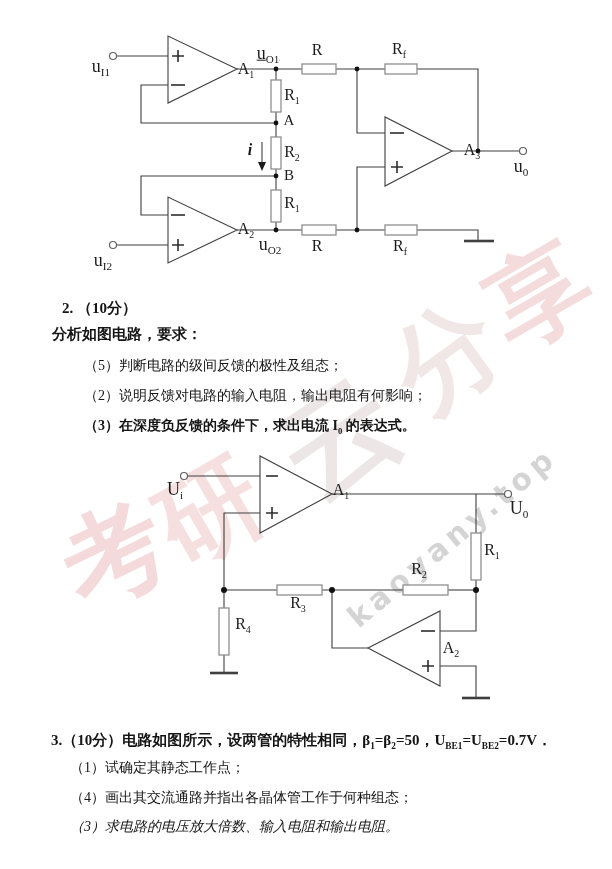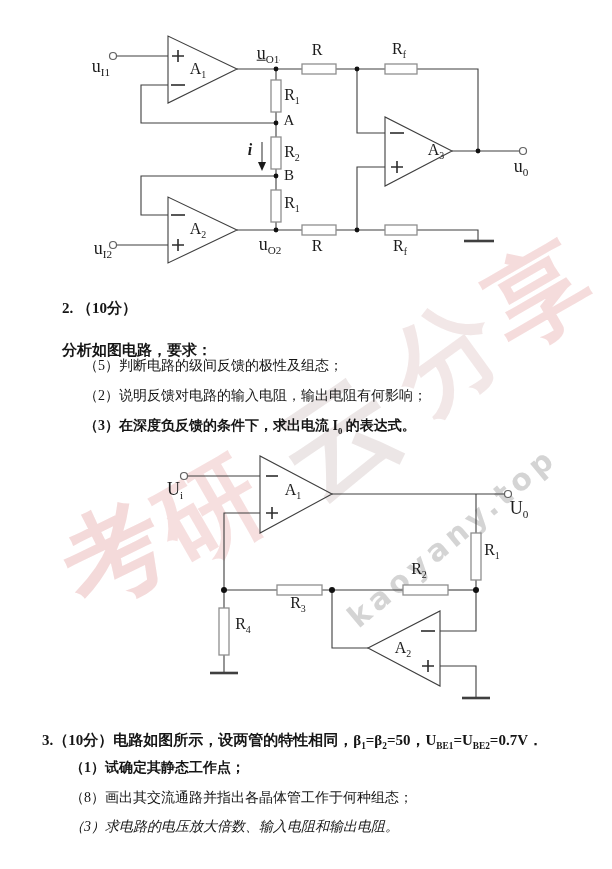--- a/index.html
+++ b/index.html
@@ -16,21 +16,21 @@
       letter-spacing:5px;color:rgba(152,152,152,.42);z-index:0;white-space:nowrap;}
 
   
   .circuit{position:absolute;left:0;z-index:1;}
   .circuit svg{position:absolute;left:0;top:0;}
   .clabel{position:absolute;transform:translate(-50%,-50%);color:#1b1b1b;
       font-family:"Liberation Serif",serif;white-space:nowrap;z-index:2;}
   .clabel sub{font-size:.62em;}
   .lbl-u{font-size:18px;}
   .lbl-r{font-size:16px;}
-  .lbl-a{font-size:16px;}
+  .lbl-a{font-size:16px;margin-left:48px;}
   .lbl-n{font-size:15px;}
   .lbl-i{font-size:16px;font-style:italic;font-weight:bold;}
 
   .wire{stroke:#3f3f3f;stroke-width:1.1;fill:none;}
   .tri{stroke:#3f3f3f;stroke-width:1.1;fill:none;}
   .res{stroke:#8f8f8f;stroke-width:1.3;fill:#ffffff;}
   .sgn{stroke:#2e2e2e;stroke-width:1.6;fill:none;}
   .dot{fill:#111;stroke:none;}
   .term{stroke:#616161;stroke-width:1.2;fill:#fff;}
   .gnd{stroke:#3f3f3f;stroke-width:2.6;fill:none;}
@@ -131,28 +131,28 @@
     <span class="clabel lbl-r" style="left:292px;top:96px;">R<sub>1</sub></span>
     <span class="clabel lbl-n" style="left:289px;top:120px;">A</span>
     <span class="clabel lbl-i" style="left:250px;top:150px;">i</span>
     <span class="clabel lbl-r" style="left:292px;top:153px;">R<sub>2</sub></span>
     <span class="clabel lbl-n" style="left:289px;top:175px;">B</span>
     <span class="clabel lbl-r" style="left:292px;top:204px;">R<sub>1</sub></span>
     <span class="clabel lbl-a" style="left:198px;top:230px;">A<sub>2</sub></span>
     <span class="clabel lbl-u" style="left:270px;top:245px;">u<sub>O2</sub></span>
     <span class="clabel lbl-r" style="left:317px;top:246px;">R</span>
     <span class="clabel lbl-r" style="left:400px;top:247px;">R<sub>f</sub></span>
-    <span class="clabel lbl-a" style="left:436px;top:151px;">A<sub>3</sub></span>
+    <span class="clabel lbl-a" style="left:424px;top:151px;">A<sub>3</sub></span>
     <span class="clabel lbl-u" style="left:521px;top:167px;">u<sub>0</sub></span>
-    <span class="clabel lbl-u" style="left:103px;top:249px;">u<sub>I2</sub></span>
+    <span class="clabel lbl-u" style="left:103px;top:261px;">u<sub>I2</sub></span>
   </div>
 
   <div>
     <div class="qline qhead" style="left:62px;top:299px;">2. （10分）</div>
-    <div class="qline qhead" style="left:62px;top:325px;margin-top:16px;">分析如图电路，要求：</div>
+    <div class="qline qhead" style="left:52px;top:325px;">分析如图电路，要求：</div>
     <div class="qline" style="left:84px;top:357px;">（5）判断电路的级间反馈的极性及组态；</div>
     <div class="qline" style="left:84px;top:387px;">（2）说明反馈对电路的输入电阻，输出电阻有何影响；</div>
     <div class="qline" style="left:84px;top:417px;font-weight:bold;">（3）在深度负反馈的条件下，求出电流 I<sub>0</sub> 的表达式。</div>
   </div>
 
   <div class="circuit" id="c2" style="top:445px;width:612px;height:272px;">
     <svg width="612" height="272" viewBox="0 0 612 272">
       <g class="wire">
         <path d="M188 31 H260"></path>
         <path d="M260 68 H224 V145"></path>
@@ -197,19 +197,19 @@
     <span class="clabel lbl-a" style="left:293px;top:46px;">A<sub>1</sub></span>
     <span class="clabel lbl-u" style="left:519px;top:64px;">U<sub>0</sub></span>
     <span class="clabel lbl-r" style="left:492px;top:106px;">R<sub>1</sub></span>
     <span class="clabel lbl-r" style="left:419px;top:125px;">R<sub>2</sub></span>
     <span class="clabel lbl-r" style="left:298px;top:159px;">R<sub>3</sub></span>
     <span class="clabel lbl-r" style="left:243px;top:180px;">R<sub>4</sub></span>
     <span class="clabel lbl-a" style="left:403px;top:204px;">A<sub>2</sub></span>
   </div>
 
   <div>
-    <div class="qline qhead" style="left:42px;top:731px;">3.（10分）电路如图所示，设两管的特性相同，β<sub>1</sub>=β<sub>2</sub>=50，U<sub>BE1</sub>=U<sub>BE2</sub>=0.7V．</div>
-    <div class="qline" style="left:70px;top:759px;font-weight:bold;">（1）试确定其静态工作点；</div>
-    <div class="qline" style="left:70px;top:789px;">（8）画出其交流通路并指出各晶体管工作于何种组态；</div>
+    <div class="qline qhead" style="left:51px;top:731px;">3.（10分）电路如图所示，设两管的特性相同，β<sub>1</sub>=β<sub>2</sub>=50，U<sub>BE1</sub>=U<sub>BE2</sub>=0.7V．</div>
+    <div class="qline" style="left:70px;top:759px;">（1）试确定其静态工作点；</div>
+    <div class="qline" style="left:70px;top:789px;">（4）画出其交流通路并指出各晶体管工作于何种组态；</div>
     <div class="qline" style="left:70px;top:818px;font-style:italic;">（3）求电路的电压放大倍数、输入电阻和输出电阻。</div>
   </div>
 
 </div>
 
 </body></html>

